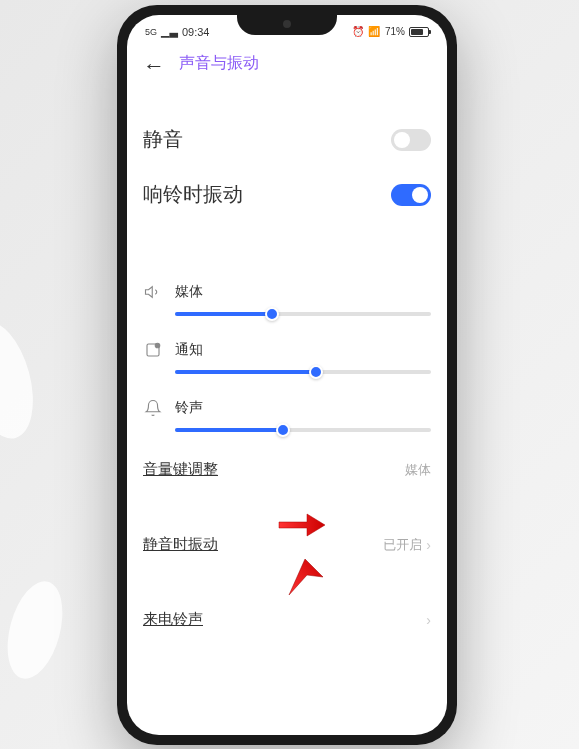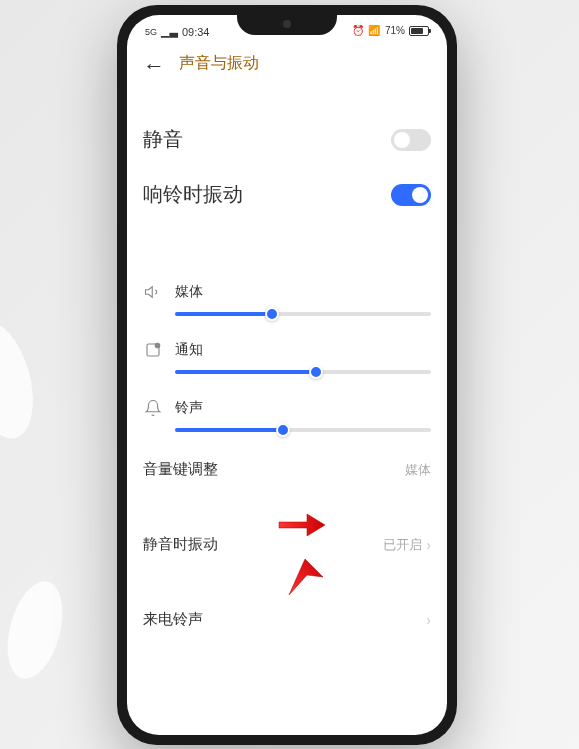--- a/index.html
+++ b/index.html
@@ -82,21 +82,21 @@
       transform: translateX(-50%);
       width: 8px;
       height: 8px;
       background: #333;
       border-radius: 50%;
     }
     
     .status-bar {
       display: flex;
       justify-content: space-between;
-      align-items: flex-start;
+      align-items: center;
       padding: 10px 18px 4px;
       font-size: 11px;
       color: #333;
     }
     
     .status-left {
       display: flex;
       align-items: center;
       gap: 4px;
     }
@@ -121,21 +121,21 @@
     
     .back-arrow {
       font-size: 22px;
       color: #333;
       cursor: pointer;
       line-height: 1;
     }
     
     .page-title {
       font-size: 16px;
-      color: #a16207;
+      color: #8b5cf6;
       font-weight: 500;
     }
     
     .content {
       padding: 0 16px;
     }
     
     .section-gap {
       height: 24px;
     }
@@ -249,20 +249,21 @@
       display: flex;
       justify-content: space-between;
       align-items: center;
       padding: 16px 0;
       cursor: pointer;
     }
     
     .link-label {
       font-size: 15px;
       color: #333;
+      text-decoration: underline;
     }
     
     .link-value {
       font-size: 13px;
       color: #aaa;
       display: flex;
       align-items: center;
       gap: 4px;
     }
     

